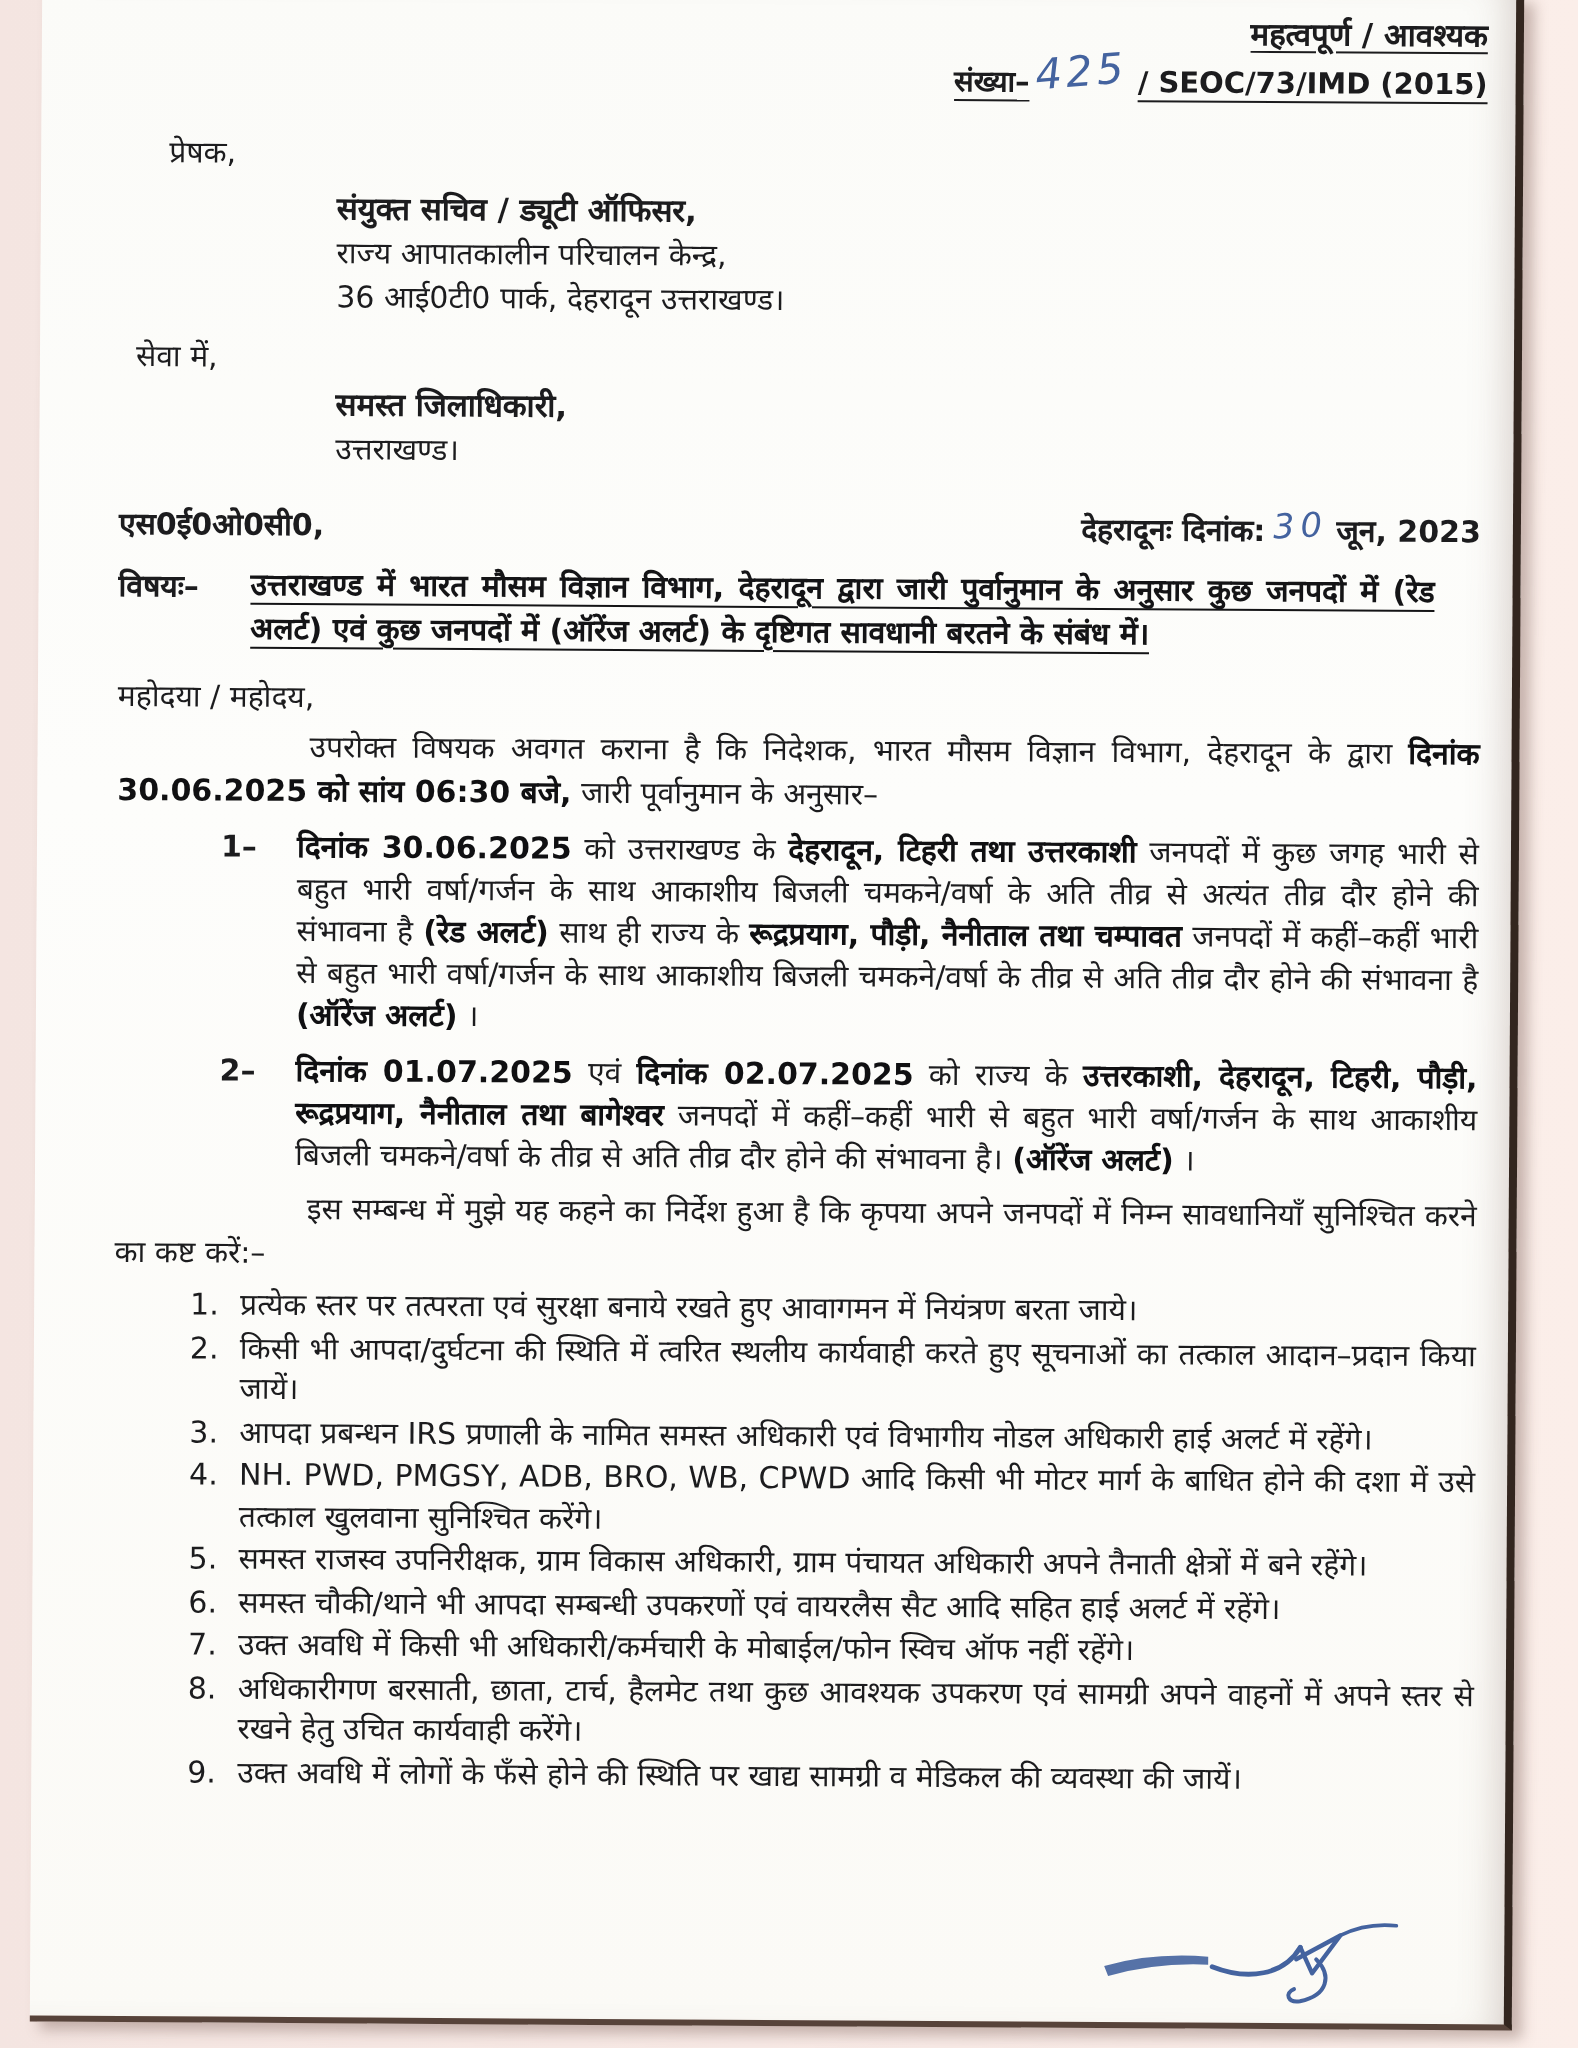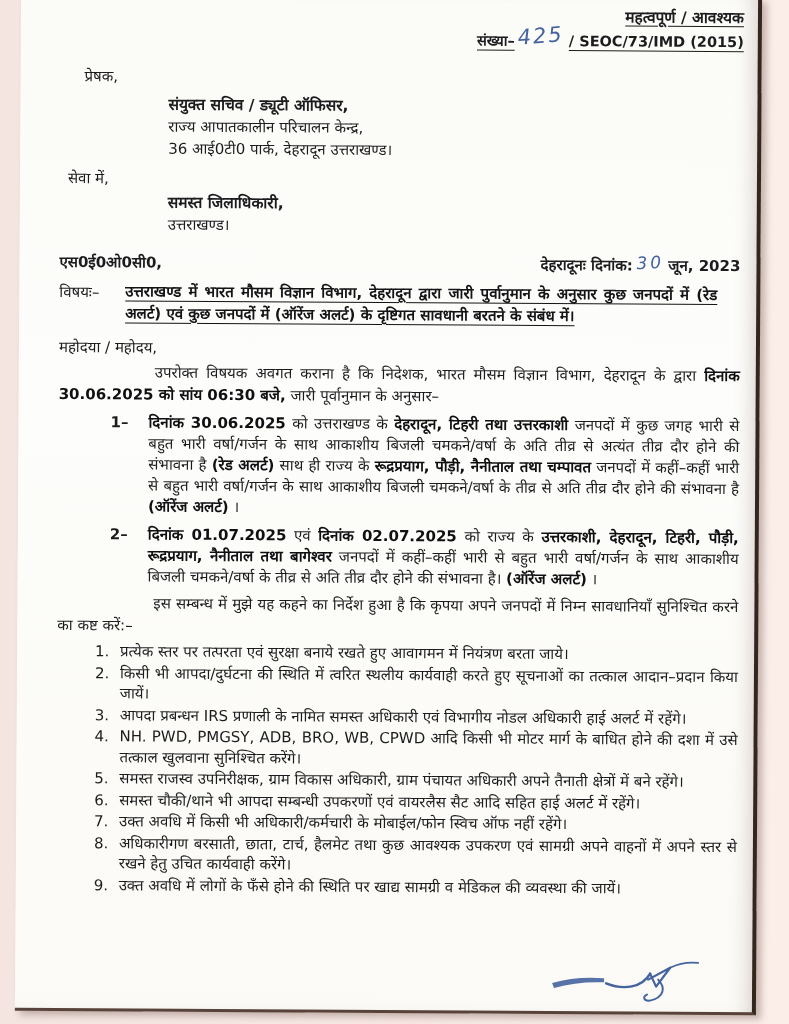--- a/index.html
+++ b/index.html
@@ -29,21 +29,21 @@
   .sender-label { margin:26px 0 8px 24px; }
   .addr { margin-left:108px; line-height:22px; }
   .addr .l0 { font-weight:700; font-size:15.5px; }
   .to-label { margin:8px 0 4px 8px; }
 
   .ref-row { display:flex; justify-content:space-between; margin-top:16px; font-weight:600; }
   .date-hand { display:inline-block; font-size:17px; letter-spacing:3px; margin:0 4px;
                transform:translateY(-2px) rotate(-3deg); }
 
   .subject-row { display:flex; margin-top:10px; }
-  .subject-label { width:66px; flex:none; font-weight:400; }
+  .subject-label { width:66px; flex:none; font-weight:700; }
   .subject-text { width:592px; font-weight:700; line-height:21.5px; text-align:justify;
                   text-decoration:underline; text-underline-offset:3.5px; text-decoration-thickness:1px; color:#141416; }
 
   .salutation { margin-top:12px; }
   .para { margin-top:5px; line-height:22px; text-align:justify; text-indent:96px; }
 
   .np { display:flex; margin-top:7px; }
   .np-no { flex:none; width:38px; margin-left:52px; font-weight:700; line-height:21px; }
   .np-text { flex:1; line-height:21px; text-align:justify; }
 

